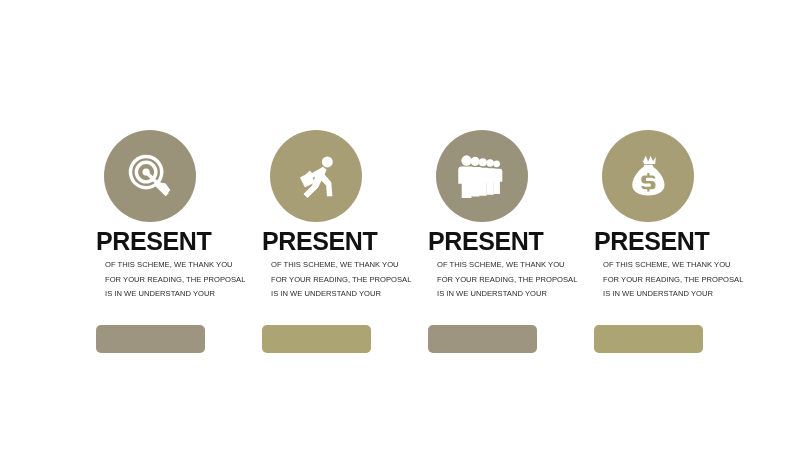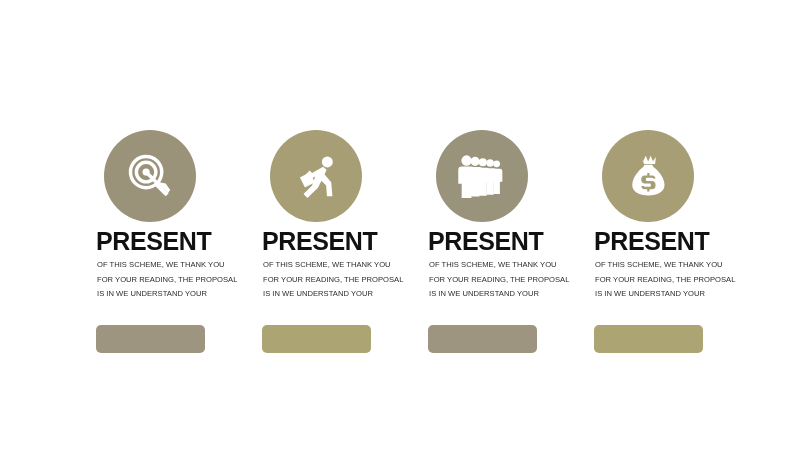--- a/index.html
+++ b/index.html
@@ -79,20 +79,21 @@
     width: 160px;
     font-size: 7.6px;
     line-height: 1.92;
     color: #2b2b2b;
     letter-spacing: 0.02px;
     font-family: "Liberation Sans", sans-serif;
   }
 
   .card-body div {
     white-space: nowrap;
+    margin-left: 8px;
   }
 
   .bar {
     position: absolute;
     left: 0px;
     top: 325px;
     width: 109px;
     height: 28px;
     border-radius: 5px;
   }

